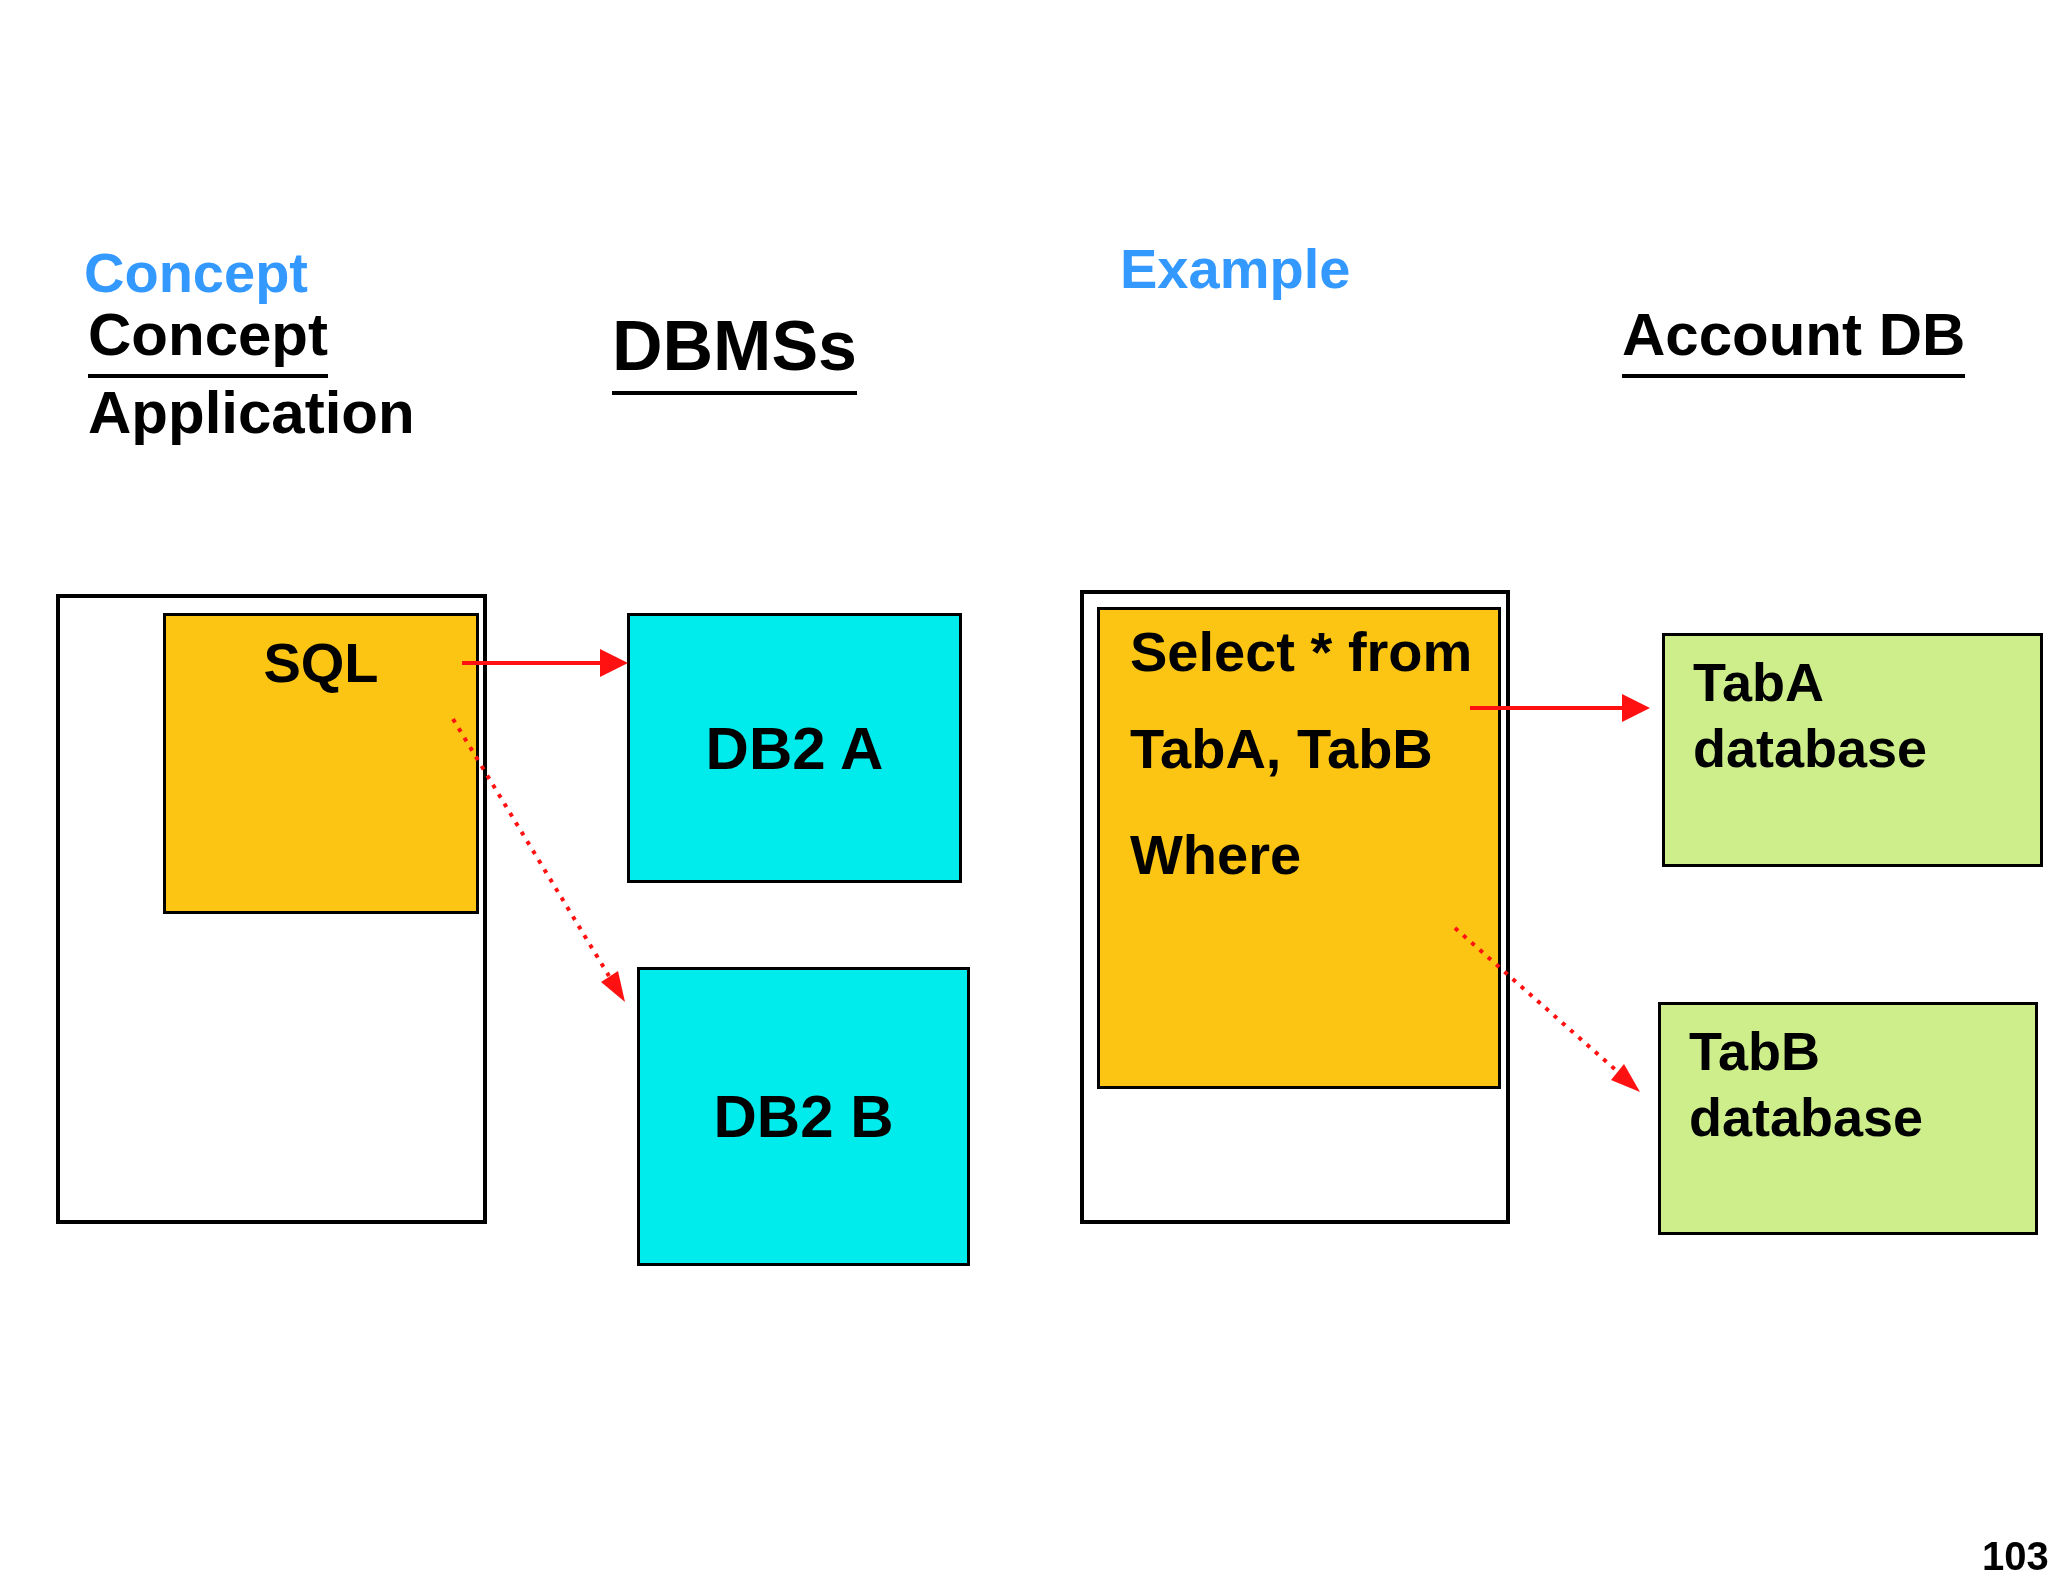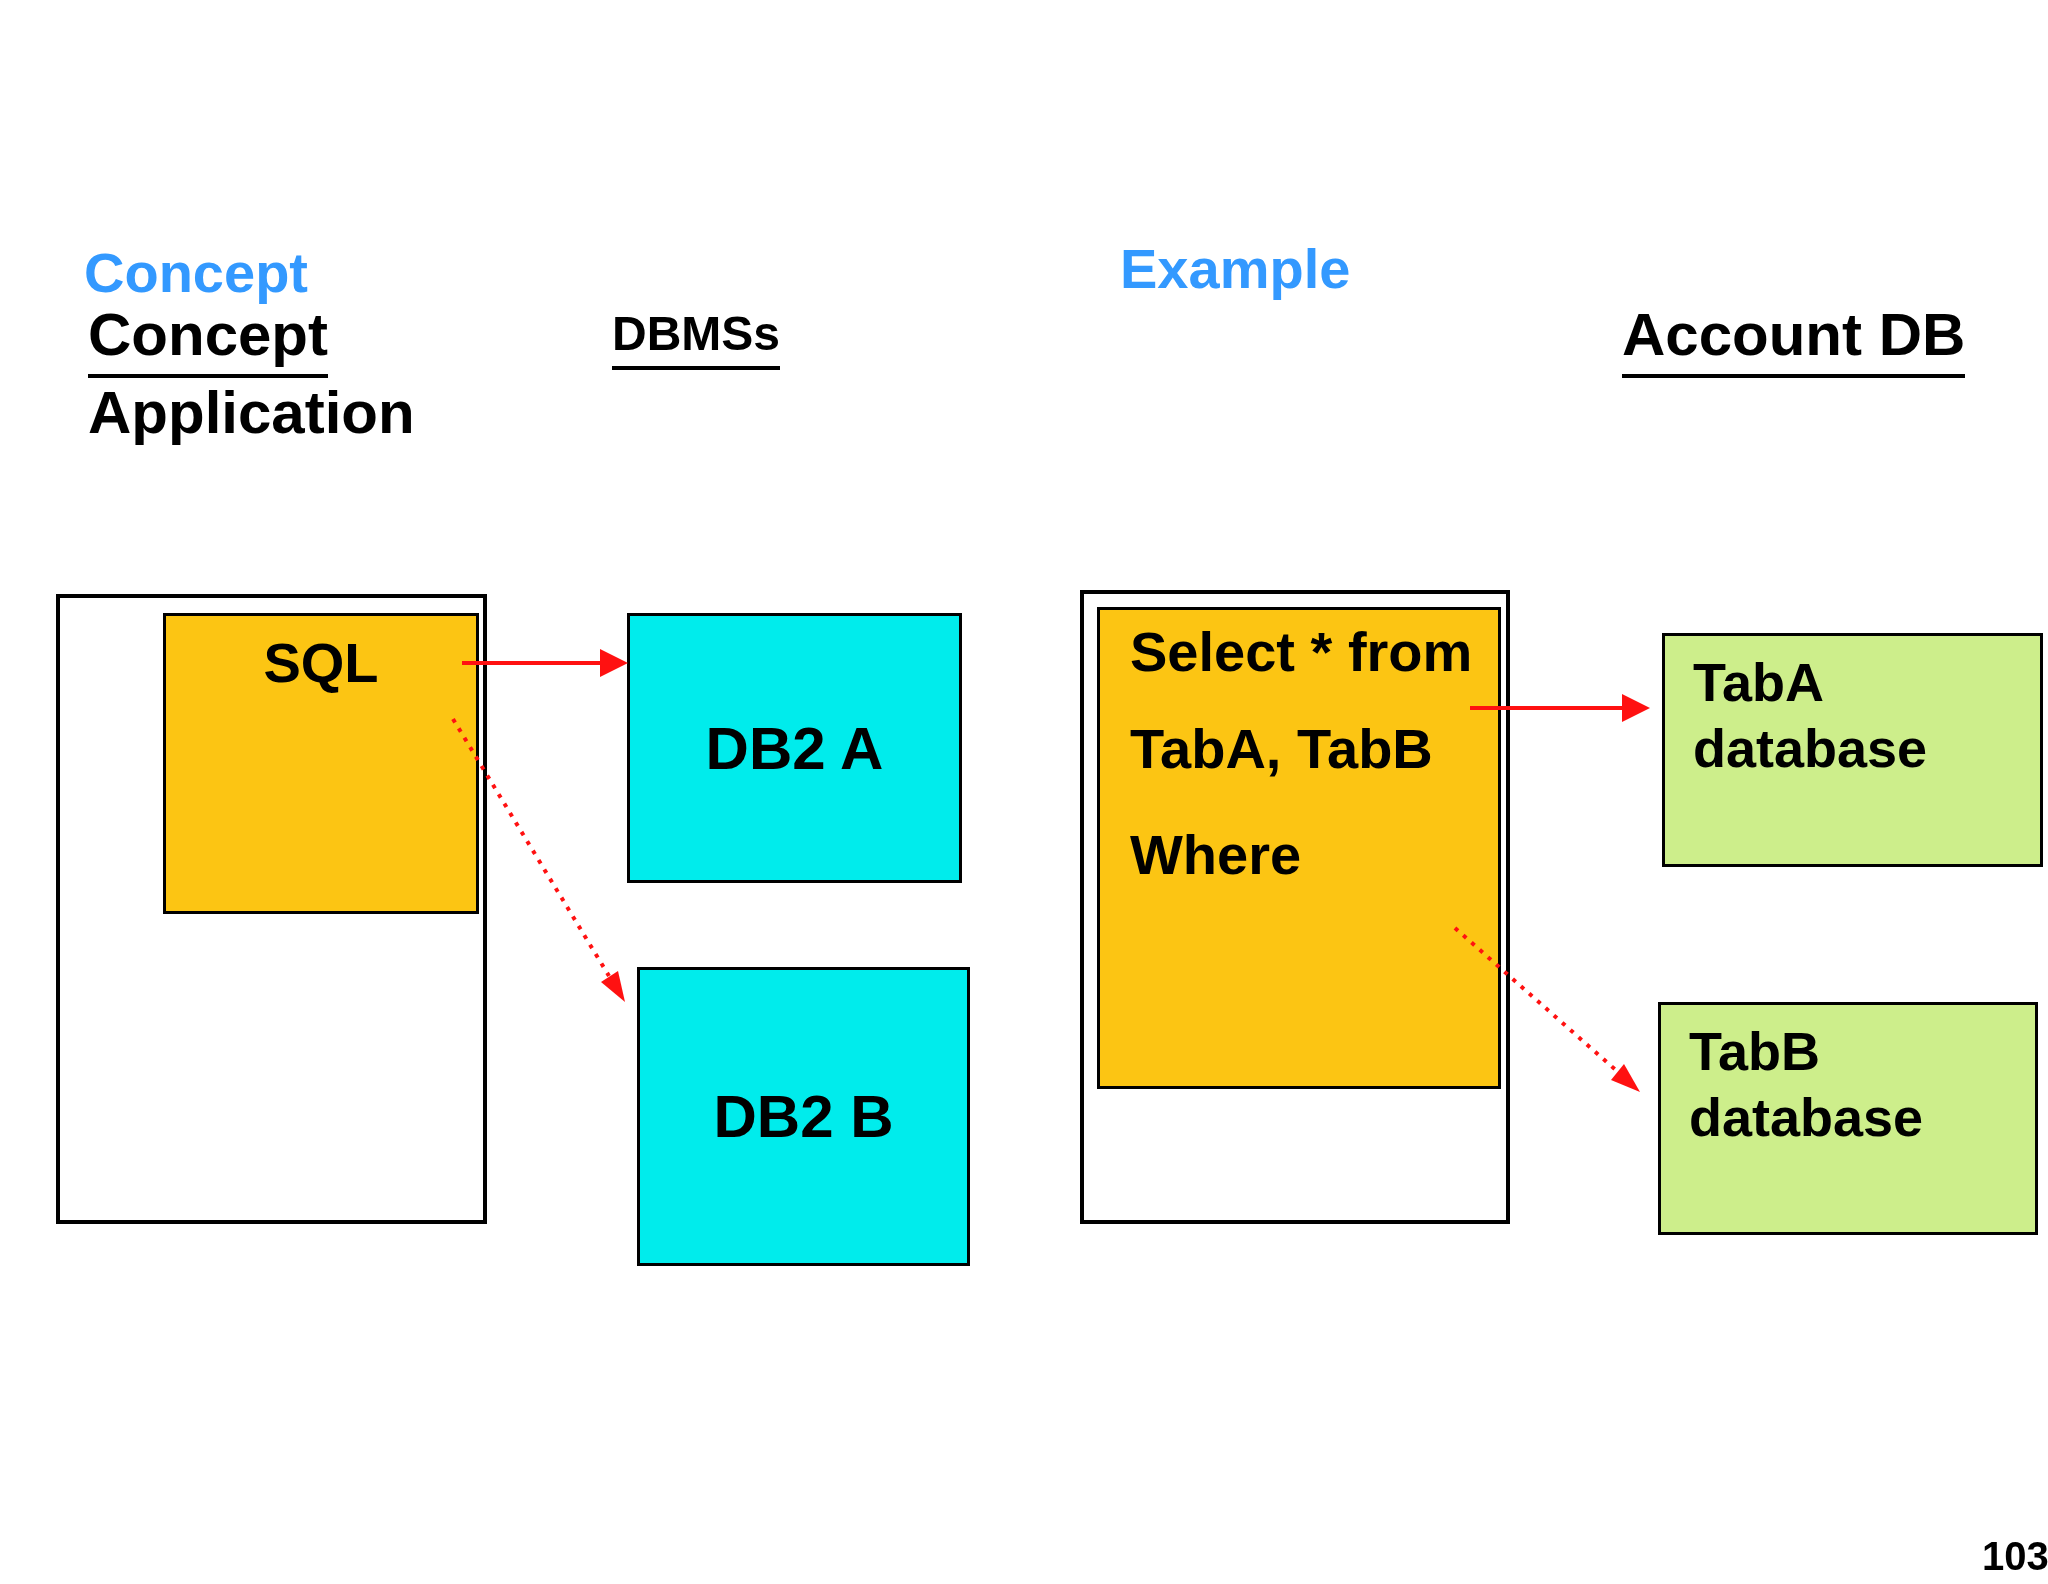--- a/index.html
+++ b/index.html
@@ -26,21 +26,21 @@
     white-space:nowrap;
   }
   .concept-label{left:84px;top:240px;}
   .example-label{left:1120px;top:236px;}
 
   .hdr{
     font-size:60px;font-weight:700;color:#000;
     line-height:1.16;white-space:nowrap;
   }
   .client-label{left:88px;top:300px;}
-  .dbms-label{left:612px;top:306px;font-size:48px;}
+  .dbms-label{left:612px;top:306px;font-size:70px;}
   .accountdb-label{left:1622px;top:300px;}
   .u{border-bottom:4px solid #000;padding-bottom:4px;display:inline-block;}
 
   .box{position:absolute;border:3px solid #000;box-sizing:border-box;}
   .client-box{left:56px;top:594px;width:431px;height:630px;background:#ffffff;border-width:4px;}
   .sql-box{
     left:163px;top:613px;width:316px;height:301px;
     background:#fcc513;text-align:center;
     font-size:56px;font-weight:700;
   }

